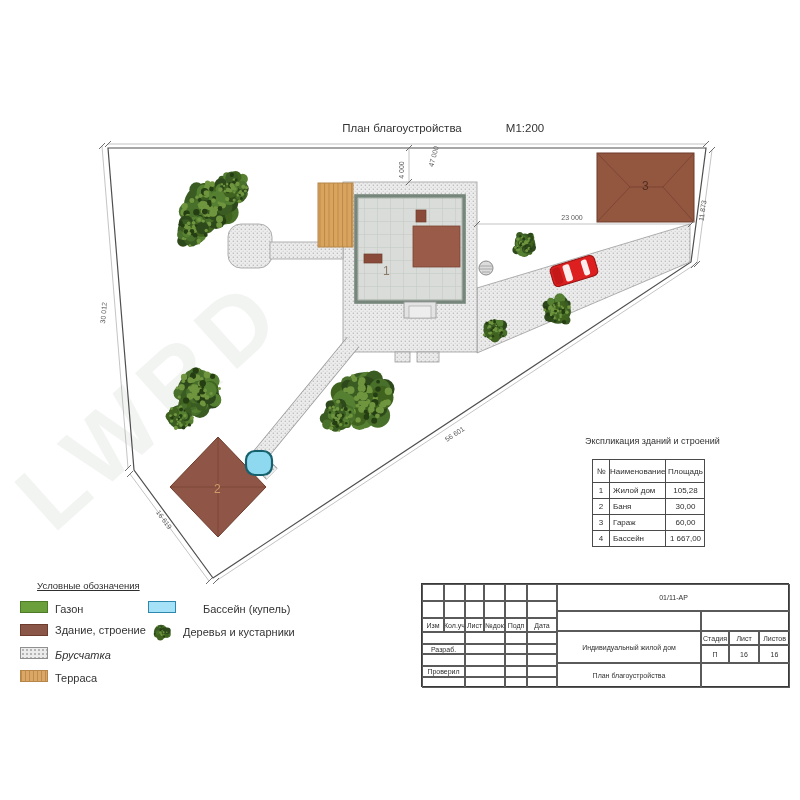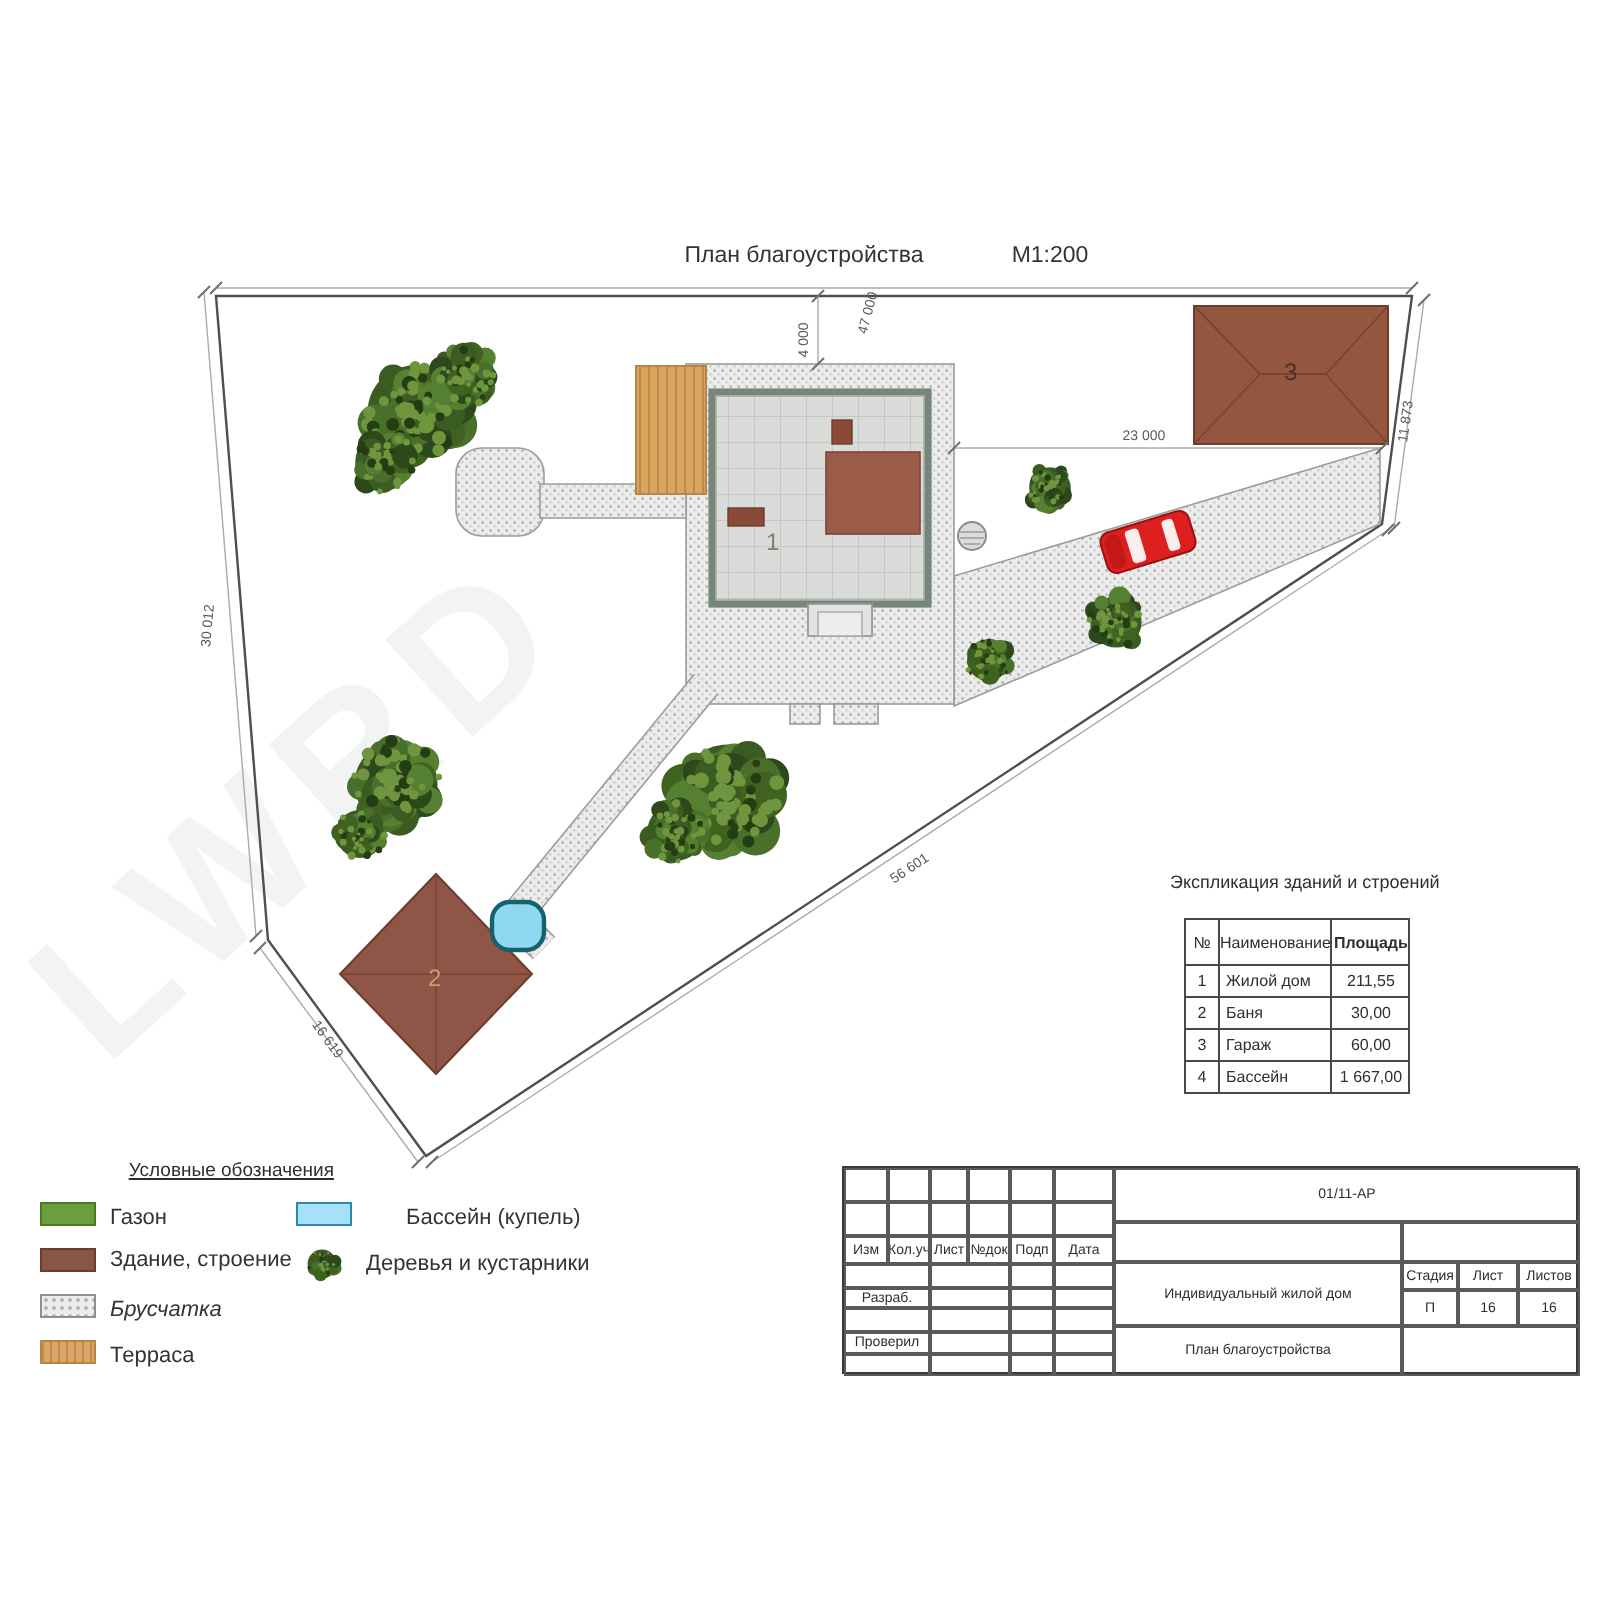--- a/index.html
+++ b/index.html
@@ -7,21 +7,21 @@
         font-family:"Liberation Sans",sans-serif;color:#3a3a3a;}
   .abs{position:absolute;}
   
   .plan-title{font-size:11.5px;color:#333;text-align:center;}
   .plan-scale{font-size:11.5px;color:#333;text-align:center;}
   
   .watermark{font-size:95px;font-weight:bold;letter-spacing:10px;
              color:rgba(125,150,128,0.10);transform:rotate(-42deg);transform-origin:left top;
              white-space:nowrap;}
   
-  .legend-title{font-size:9.5px;color:#2f2f2f;text-decoration:underline;text-align:right;width:130px;}
+  .legend-title{font-size:9.5px;color:#2f2f2f;text-decoration:underline;text-align:left;width:130px;}
   .legend-label{font-size:11px;color:#333;white-space:nowrap;}
   .swatch{width:28px;height:12px;box-sizing:border-box;border:1px solid #777;}
   .sw-lawn{background:#6a9f3c;border-color:#4c7a26;}
   .sw-building{background:#8a5648;border-color:#6d3c2c;}
   .sw-paving{background-color:#ececec;border-color:#8f8f8f;
     background-image:radial-gradient(circle,#b5b5b5 0.8px,transparent 0.9px);background-size:4px 4px;}
   .sw-terrace{background:#dba768;border-color:#b5854a;
     background-image:repeating-linear-gradient(90deg,#c08c4a 0 1px,transparent 1px 4px);}
   .sw-pool{background:#a5e2f7;border-color:#2e87ad;}
   
@@ -1088,26 +1088,26 @@
     <div class="abs legend-label" style="left:183px;top:626px;">Деревья и кустарники</div>
   </div>
 
   <div class="abs" style="left:585px;top:436px;">
     <div class="expl-title">Экспликация зданий и строений</div>
     <table class="expl" style="margin-left:7px;margin-top:13px;">
       <tbody>
           <tr>
         <th style="width:16px;">№</th>
         <th style="width:53px;">Наименование</th>
-        <th style="width:38px;font-weight:bold;">Площадь</th>
+        <th style="width:38px;">Площадь</th>
       </tr>
       <tr>
         <td>1</td>
         <td class="c-name">Жилой дом</td>
-        <td>211,55</td>
+        <td>105,28</td>
       </tr>
       <tr>
         <td>2</td>
         <td class="c-name">Баня</td>
         <td>30,00</td>
       </tr>
       <tr>
         <td>3</td>
         <td class="c-name">Гараж</td>
         <td>60,00</td>

